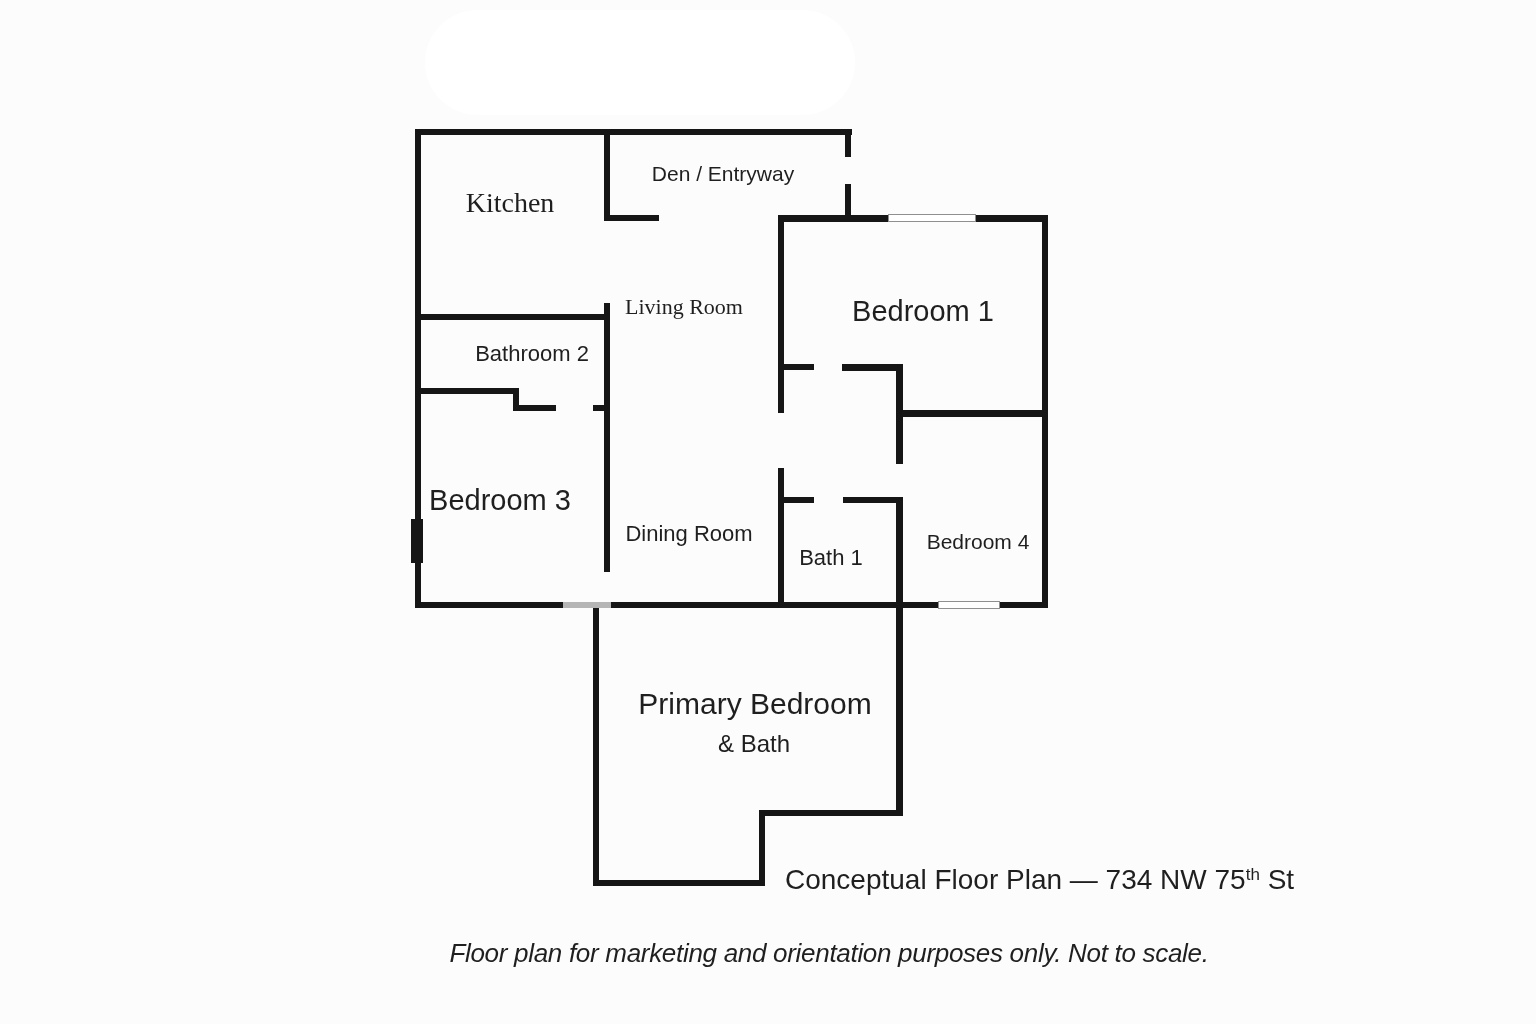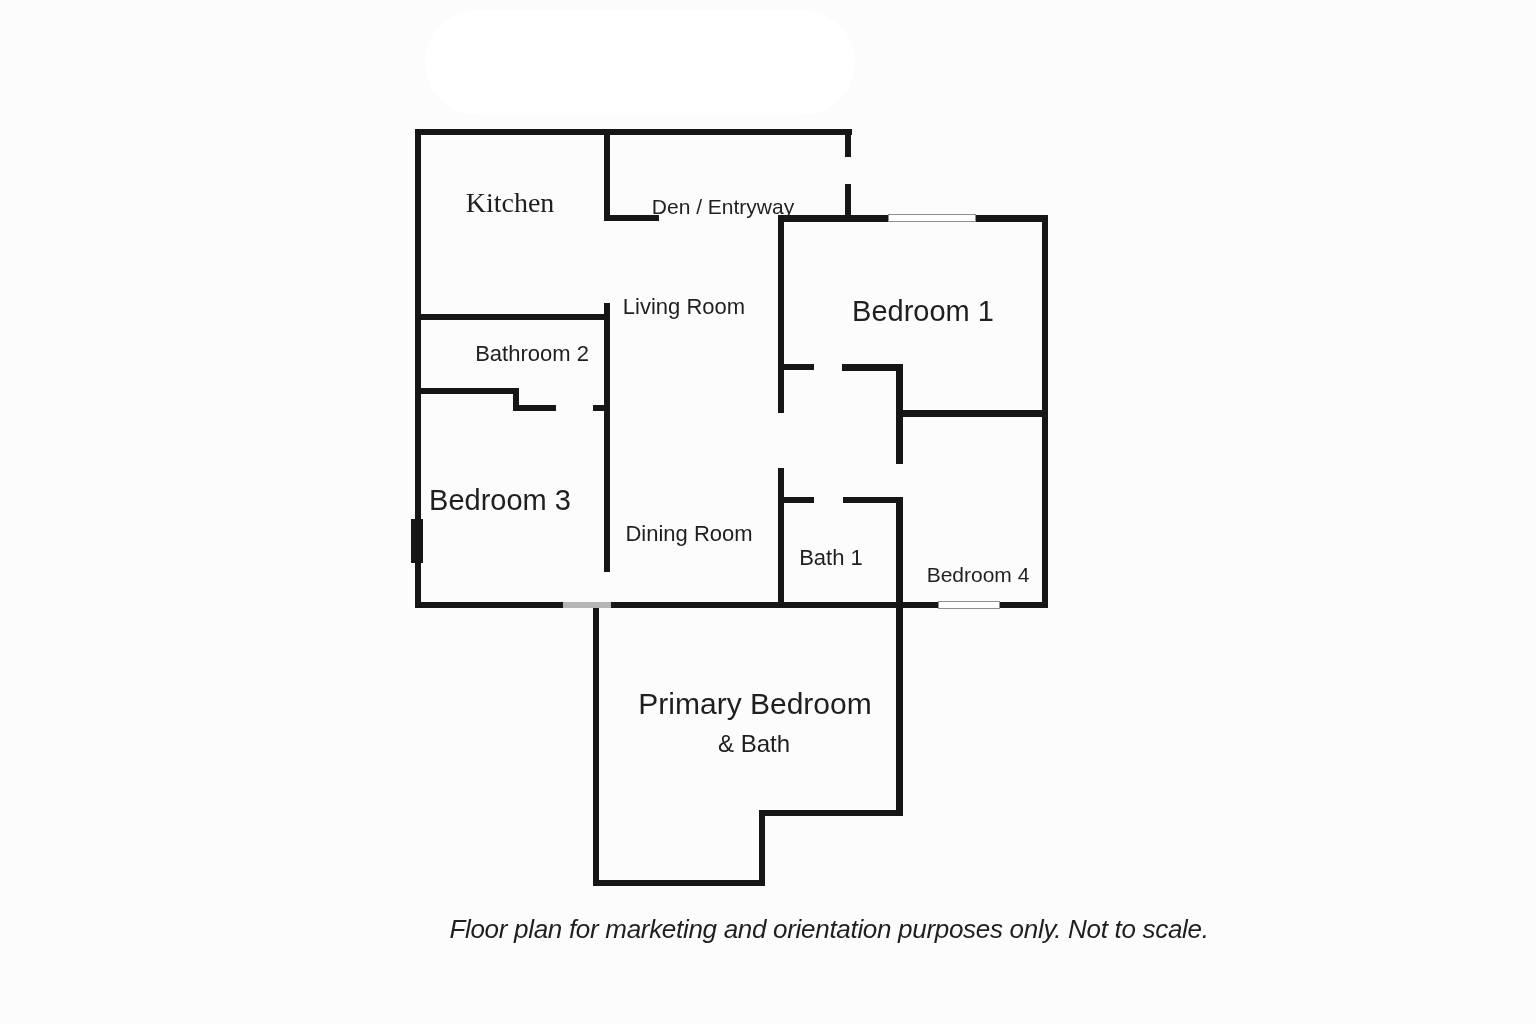--- a/index.html
+++ b/index.html
@@ -36,21 +36,21 @@
     transform:translate(-50%,-50%);
     white-space:nowrap;
     color:var(--label-text,#1f1f1f);
     z-index:4;
   }
   .lbl-28{font-size:28px;}
   .lbl-30{font-size:30px;}
   .lbl-25{font-size:29px;}
   .lbl-24{font-size:24px;}
   .lbl-22{font-size:22px;}
-  .lbl-21{font-size:21px;margin-top:33px;}
+  .lbl-21{font-size:21px;}
   .watermark{
     position:absolute;
     left:8px;top:496px;
     font-size:24px;
     letter-spacing:0.5px;
     color:var(--watermark,#a1a1a5);
     white-space:pre;
     z-index:5;
   }
   .plan-title{
@@ -60,21 +60,21 @@
     color:var(--label-text,#1f1f1f);
     white-space:nowrap;
     z-index:5;
   }
   .plan-title .sup{
     font-size:17px;
     vertical-align:9px;
   }
   .disclaimer{
     position:absolute;
-    left:829px;top:914px;
+    left:829px;top:938px;
     transform:translateX(-50%);
     font-size:26px;
     font-style:italic;
     letter-spacing:-0.3px;
     color:var(--label-text,#1f1f1f);
     white-space:nowrap;
     z-index:5;
   }
 </style>
 </head>
@@ -120,27 +120,30 @@
   <div class="w" style="left:759px;top:810px;width:6px;height:76px;"></div>
   <div class="w" style="left:759px;top:810px;width:144px;height:6px;"></div>
   <div class="w" style="left:896px;top:602px;width:7px;height:214px;"></div>
 
   <div class="window" style="left:888px;top:214px;width:88px;height:8px;"></div>
   <div class="window" style="left:938px;top:601px;width:62px;height:8px;"></div>
   <div class="w" style="left:411px;top:519px;width:12px;height:44px;"></div>
 
   <div class="room-label lbl-28" style="left:510px;top:203px;font-family:Liberation Serif, serif;">Kitchen</div>
   <div class="room-label lbl-21" style="left:723px;top:174px;">Den / Entryway</div>
-  <div class="room-label lbl-22" style="left:684px;top:307px;">Living Room</div>
+  <div class="room-label lbl-22" style="left:684px;top:307px;font-family:Liberation Serif, serif;">Living Room</div>
   <div class="room-label lbl-25" style="left:923px;top:311px;">Bedroom 1</div>
   <div class="room-label lbl-22" style="left:501px;top:354px;margin-left:31px;">Bathroom 2</div>
   <div class="room-label lbl-25" style="left:500px;top:500px;">Bedroom 3</div>
   <div class="room-label lbl-22" style="left:689px;top:534px;">Dining Room</div>
   <div class="room-label lbl-22" style="left:831px;top:558px;">Bath 1</div>
   <div class="room-label lbl-21" style="left:978px;top:542px;">Bedroom 4</div>
   <div class="room-label lbl-30" style="left:755px;top:704px;">Primary Bedroom</div>
   <div class="room-label lbl-24" style="left:754px;top:744px;">&amp; Bath</div>
 
 
+  <div class="plan-title">
+    <span>Conceptual Floor Plan — 734 NW 75</span><span class="sup">th</span><span> St</span>
+  </div>
 
   <div class="disclaimer">Floor plan for marketing and orientation purposes only. Not to scale.</div>
 
 </div>
 
 </body></html>

